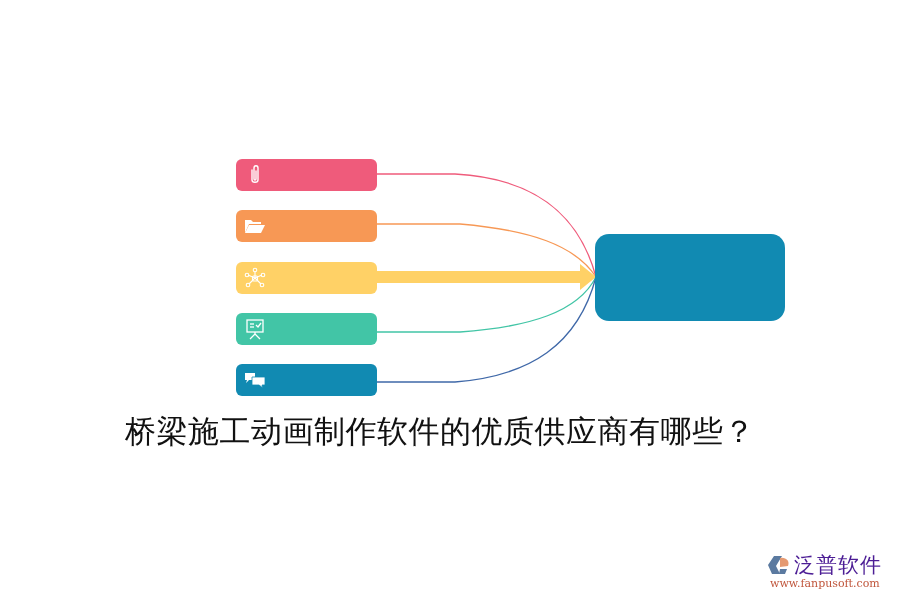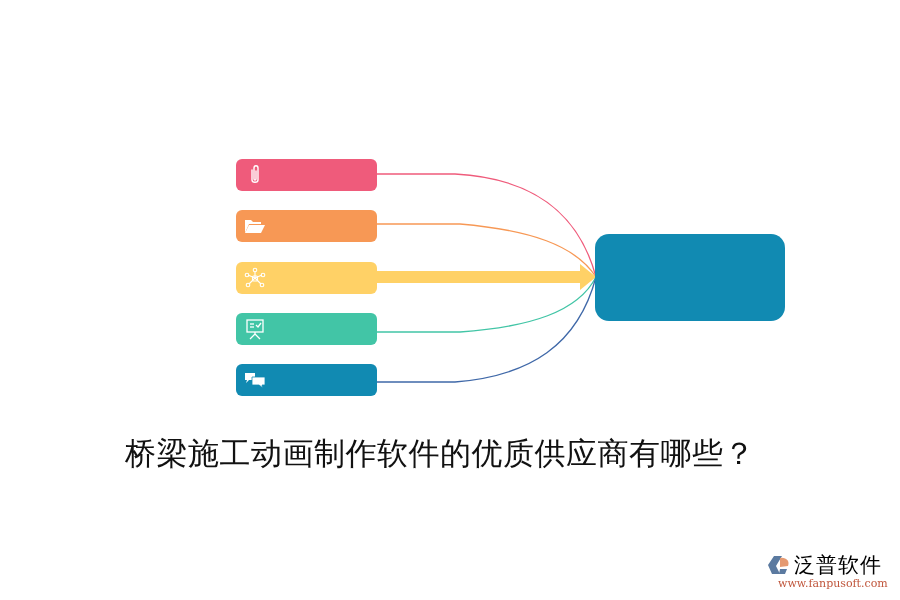--- a/index.html
+++ b/index.html
@@ -15,33 +15,33 @@
   }
   .bar .icon { width: 22px; height: 22px; margin-left: 8px; display: flex; align-items: center; justify-content: center; }
   .bar .label { color: #fff; font-size: 13px; margin-left: 6px; font-family: "DejaVu Sans", sans-serif; }
   .hub {
     position: absolute; left: 595px; top: 234px; width: 190px; height: 87px;
     border-radius: 14px; background: #118ab2;
     display: flex; align-items: center; justify-content: center;
     color: #fff; font-family: "DejaVu Sans", sans-serif; font-size: 14px;
   }
   .title {
-    position: absolute; left: 0; top: 432px; width: 880px; text-align: center;
+    position: absolute; left: 0; top: 410px; width: 880px; text-align: center;
     font-size: 31px; line-height: 42px; color: #111; letter-spacing: 0.5px;
   }
   .logo {
     position: absolute; left: 766px; top: 553px; width: 130px; height: 40px;
   }
   .logo .brand {
-    position: absolute; left: 28px; top: 0; font-size: 21px; color: #000000;
+    position: absolute; left: 28px; top: 0; font-size: 21px; color: #4c1d95;
     font-family: "DejaVu Sans", sans-serif; letter-spacing: 1px; line-height: 24px;
   }
   .logo .url {
     position: absolute; left: 4px; top: 25px; font-size: 11px; color: #c0563c;
-    font-family: "DejaVu Serif", serif; line-height: 12px; margin-left: 8px;
+    font-family: "DejaVu Serif", serif; line-height: 12px;
   }
   .logo .mark { position: absolute; left: 0; top: 1px; width: 28px; height: 22px; }
 </style>
 </head>
 <body>
 
 <div class="stage">
 
   <svg class="connectors" viewBox="0 0 900 600">
 

